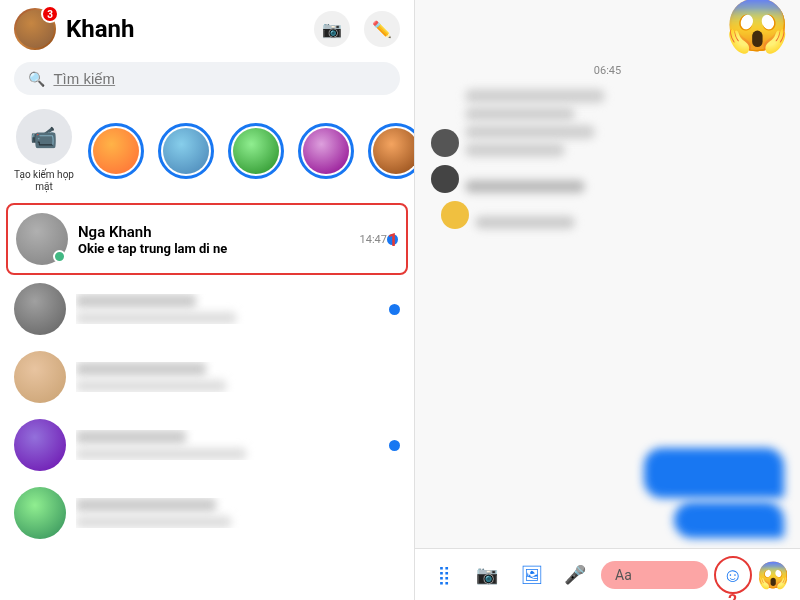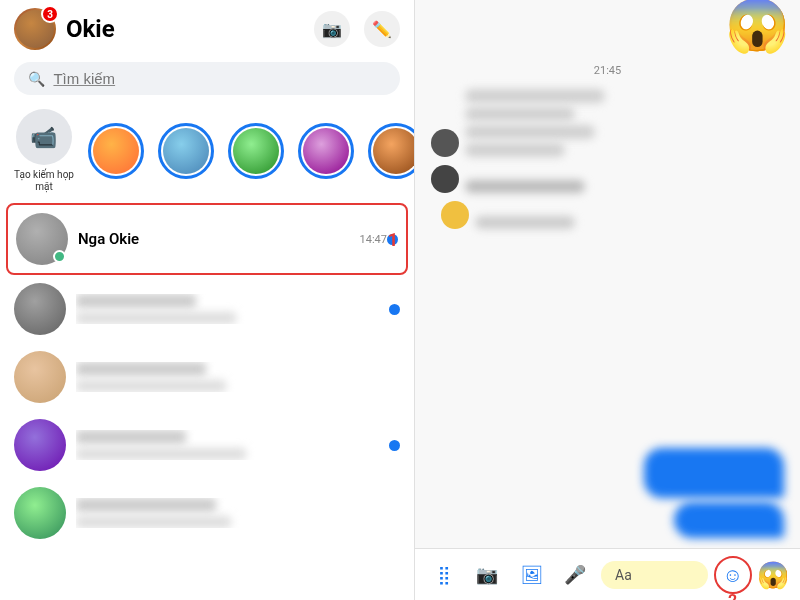--- a/index.html
+++ b/index.html
@@ -333,21 +333,21 @@
       display: flex;
       align-items: center;
       justify-content: center;
       cursor: pointer;
       font-size: 18px;
       color: #1877f2;
       flex-shrink: 0;
     }
     .message-input-wrap {
       flex: 1;
-      background: #fef9c3;
+      background: #fca5a5;
       border-radius: 20px;
       padding: 6px 14px;
       display: flex;
       align-items: center;
       text-align: right;
     }
     .message-input-wrap span {
       font-size: 14px;
       color: #555;
     }
@@ -385,21 +385,21 @@
 
 <div class="left-panel">
 
   <div class="header">
     <div class="avatar-container">
       <div class="avatar-circle">
         <div class="face"></div>
       </div>
       <div class="badge">3</div>
     </div>
-    <span class="header-title">Okie</span>
+    <span class="header-title">Khanh</span>
     <div class="header-icons">
       <div class="header-icon-btn">
         <span>📷</span>
       </div>
       <div class="header-icon-btn">
         <span>✏️</span>
       </div>
     </div>
   </div>
 
@@ -443,21 +443,22 @@
   </div>
 
   <div class="chat-list">
 
     <div class="chat-item active">
       <div class="chat-avatar">
         <div class="av-inner av1"></div>
         <div class="online-dot"></div>
       </div>
       <div class="chat-info">
-        <div class="chat-name">Nga Okie</div>
+        <div class="chat-name">Nga Khanh</div>
+        <div class="chat-preview bold">Okie e tap trung lam di ne</div>
       </div>
       <span class="chat-time">14:47</span>
       <div class="unread-dot"></div>
       <div class="number-badge" style="position:absolute; top:50%; right:8px; transform:translateY(-50%); background:none; color:#e53935; font-size:18px; font-weight:bold; width:auto; height:auto; border-radius:0;">1</div>
     </div>
 
     <div class="chat-item">
       <div class="chat-avatar">
         <div class="av-inner av2"></div>
       </div>
@@ -501,21 +502,21 @@
 
   </div>
 </div>
 
 <div class="right-panel">
 
   <div class="chat-top-emoji">😱</div>
 
   <div class="message-area">
 
-    <div class="timestamp-center">21:45</div>
+    <div class="timestamp-center">06:45</div>
 
     <div class="msg-row left">
       <div class="msg-avatar-sm dark"></div>
       <div style="display:flex;flex-direction:column;gap:4px;max-width:180px;">
         <div style="filter:blur(4px);background:#d0d0d0;height:14px;width:140px;border-radius:7px;"></div>
         <div style="filter:blur(4px);background:#d0d0d0;height:14px;width:110px;border-radius:7px;"></div>
         <div style="filter:blur(4px);background:#d0d0d0;height:14px;width:130px;border-radius:7px;"></div>
         <div style="filter:blur(4px);background:#d0d0d0;height:14px;width:100px;border-radius:7px;"></div>
       </div>
     </div>

